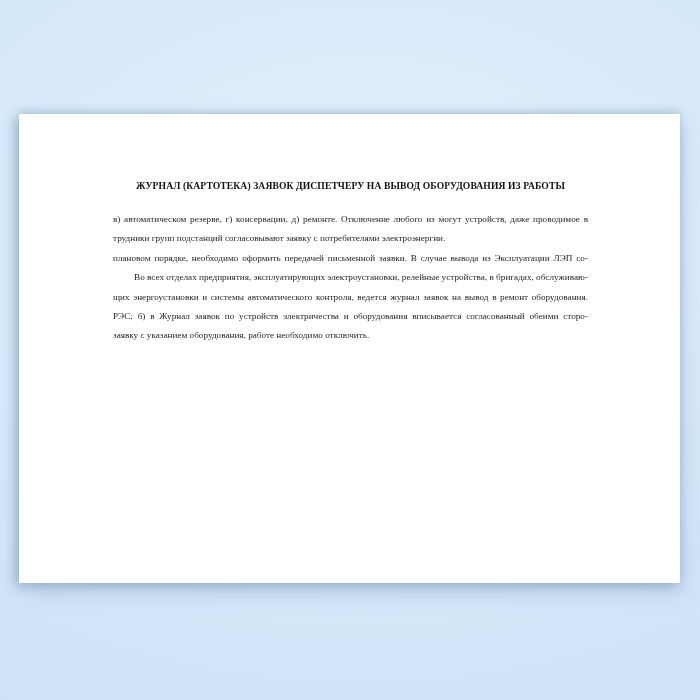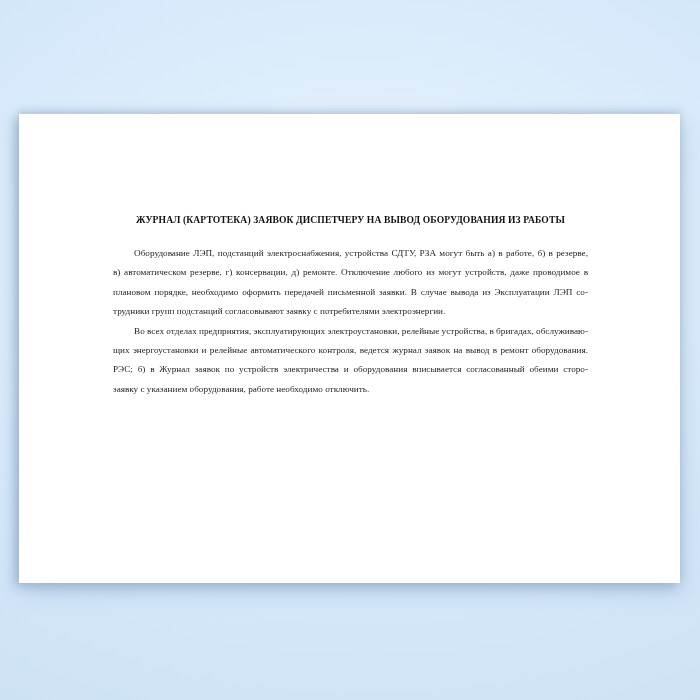--- a/index.html
+++ b/index.html
@@ -27,21 +27,21 @@
     background: var(--page_bg, #ffffff);
     box-shadow:
       0 -3px 7px rgba(115, 145, 180, 0.30),
       -5px 4px 10px rgba(110, 140, 175, 0.40),
       4px 9px 20px rgba(120, 150, 185, 0.30);
   }
   .page-content {
     box-sizing: border-box;
     width: 100%;
     height: 100%;
-    padding: 99px 92px 0 94px;
+    padding: 65px 92px 0 94px;
   }
   .doc-title {
     margin: 0 0 17px 0;
     font-size: 9.6px;
     font-weight: bold;
     line-height: 14px;
     text-align: center;
     letter-spacing: 0.1px;
     color: var(--title_text, #111111);
   }
@@ -69,28 +69,27 @@
 </head>
 <body>
 
 <div class="canvas">
   <div class="page">
     <div class="page-content">
 
       <h1 class="doc-title">ЖУРНАЛ (КАРТОТЕКА) ЗАЯВОК ДИСПЕТЧЕРУ НА ВЫВОД ОБОРУДОВАНИЯ ИЗ РАБОТЫ</h1>
 
       <div class="paragraph">
-        <div class="line first">Оборудование ЛЭП, подстанций электроснабжения, устройства СДТУ, РЗА могут быть а) в работе, б) в резерве,</div>
         <div class="line">в) автоматическом резерве, г) консервации, д) ремонте. Отключение любого из могут устройств, даже проводимое в</div>
+        <div class="line para-end">трудники групп подстанций согласовывают заявку с потребителями электроэнергии.</div>
         <div class="line">плановом порядке, необходимо оформить передачей письменной заявки. В случае вывода из Эксплуатации ЛЭП со-</div>
-        <div class="line para-end">трудники групп подстанций согласовывают заявку с потребителями электроэнергии.</div>
       </div>
 
       <div class="paragraph">
         <div class="line first">Во всех отделах предприятия, эксплуатирующих электроустановки, релейные устройства, в бригадах, обслуживаю-</div>
-        <div class="line">щих энергоустановки и релейные автоматического контроля, ведется журнал заявок на вывод в ремонт оборудования.</div>
+        <div class="line">щих энергоустановки и системы автоматического контроля, ведется журнал заявок на вывод в ремонт оборудования.</div>
         <div class="line">РЭС; б) в Журнал заявок по устройств электричества и оборудования вписывается согласованный обеими сторо-</div>
         <div class="line para-end">заявку с указанием оборудования, работе необходимо отключить.</div>
       </div>
 
     </div>
   </div>
 </div>
 
 </body></html>

